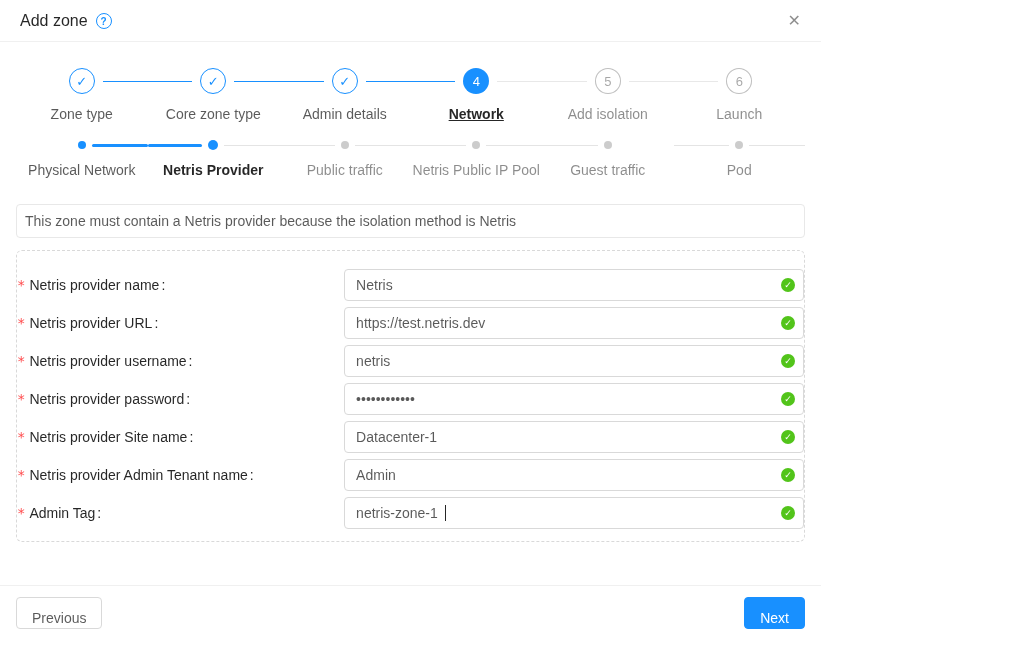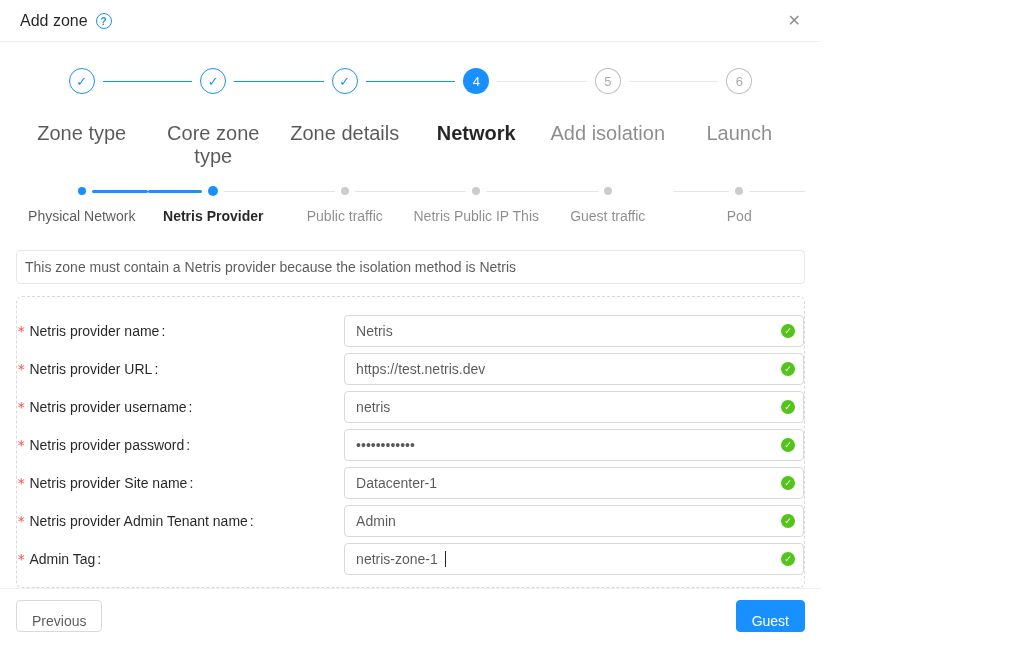--- a/index.html
+++ b/index.html
@@ -39,22 +39,22 @@
   .line.blue { background: #1890ff; }
   .line.hidden { background: transparent; }
   .circle {
     width: 26px; height: 26px; border-radius: 50%;
     display: flex; align-items: center; justify-content: center;
     font-size: 13px; margin: 0 8px; flex-shrink: 0;
   }
   .circle.done { border: 1px solid #1890ff; color: #1890ff; background: #fff; }
   .circle.current { background: #1890ff; color: #fff; }
   .circle.todo { border: 1px solid rgba(0,0,0,0.25); color: rgba(0,0,0,0.35); background: #fff; }
-  .step-label { margin-top: 28px; font-size: 20px; color: rgba(0,0,0,0.65); text-align: center; }
-  .step.current .step-label { color: rgba(0,0,0,0.85); font-weight: 600; }
+  .step-label { margin-top: 12px; font-size: 14px; color: rgba(0,0,0,0.65); text-align: center; }
+  .step.current .step-label { color: rgba(0,0,0,0.85); font-weight: 600; text-decoration: underline; }
   .step.todo .step-label { color: rgba(0,0,0,0.45); }
 
   
   .substepper { display: flex; margin: 18px 16px 0 16px; }
   .substep { flex: 1; display: flex; flex-direction: column; align-items: center; }
   .sub-icon-row { display: flex; align-items: center; width: 100%; height: 10px; }
   .sline { flex: 1; height: 1px; background: #e4e4e4; }
   .sline.blue { background: #1890ff; height: 3px; border-radius: 2px; }
   .sline.hidden { background: transparent; }
   .dot { width: 8px; height: 8px; border-radius: 50%; background: #ccc; margin: 0 6px; flex-shrink: 0; }
@@ -148,21 +148,21 @@
         <div class="line blue"></div>
       </div>
       <div class="step-label">Core zone type</div>
     </div>
     <div class="step done">
       <div class="step-icon-row">
         <div class="line blue"></div>
         <div class="circle done">✓</div>
         <div class="line blue"></div>
       </div>
-      <div class="step-label">Zone details</div>
+      <div class="step-label">Admin details</div>
     </div>
     <div class="step current">
       <div class="step-icon-row">
         <div class="line blue"></div>
         <div class="circle current">4</div>
         <div class="line"></div>
       </div>
       <div class="step-label">Network</div>
     </div>
     <div class="step todo">
@@ -207,21 +207,21 @@
         <div class="sline"></div>
       </div>
       <div class="sub-label">Public traffic</div>
     </div>
     <div class="substep todo">
       <div class="sub-icon-row">
         <div class="sline"></div>
         <div class="dot"></div>
         <div class="sline"></div>
       </div>
-      <div class="sub-label">Netris Public IP This</div>
+      <div class="sub-label">Netris Public IP Pool</div>
     </div>
     <div class="substep todo">
       <div class="sub-icon-row">
         <div class="sline"></div>
         <div class="dot"></div>
         <div class="sline hidden"></div>
       </div>
       <div class="sub-label">Guest traffic</div>
     </div>
     <div class="substep todo">
@@ -294,16 +294,16 @@
         <input type="text" value="netris-zone-1" style="">
         <span class="caret"></span>
         <span class="success-icon">✓</span>
       </div>
     </div>
 
   </div>
 
   <div class="dlg-footer">
     <button class="btn btn-default">Previous</button>
-    <button class="btn btn-primary">Guest</button>
+    <button class="btn btn-primary">Next</button>
   </div>
 
 </div>
 
 </body></html>

